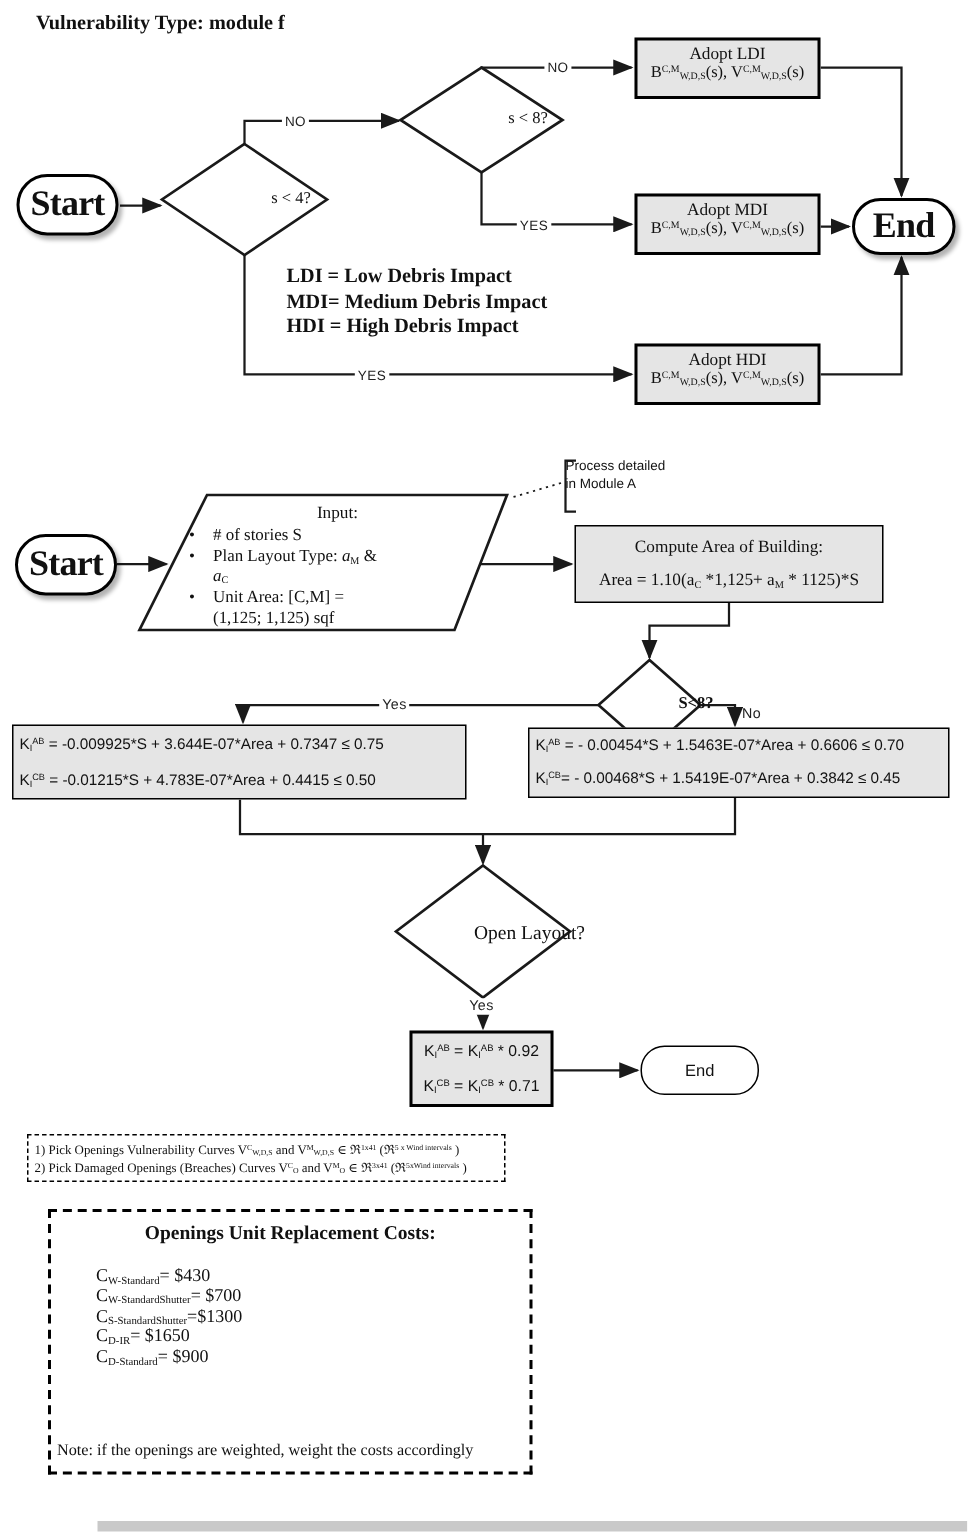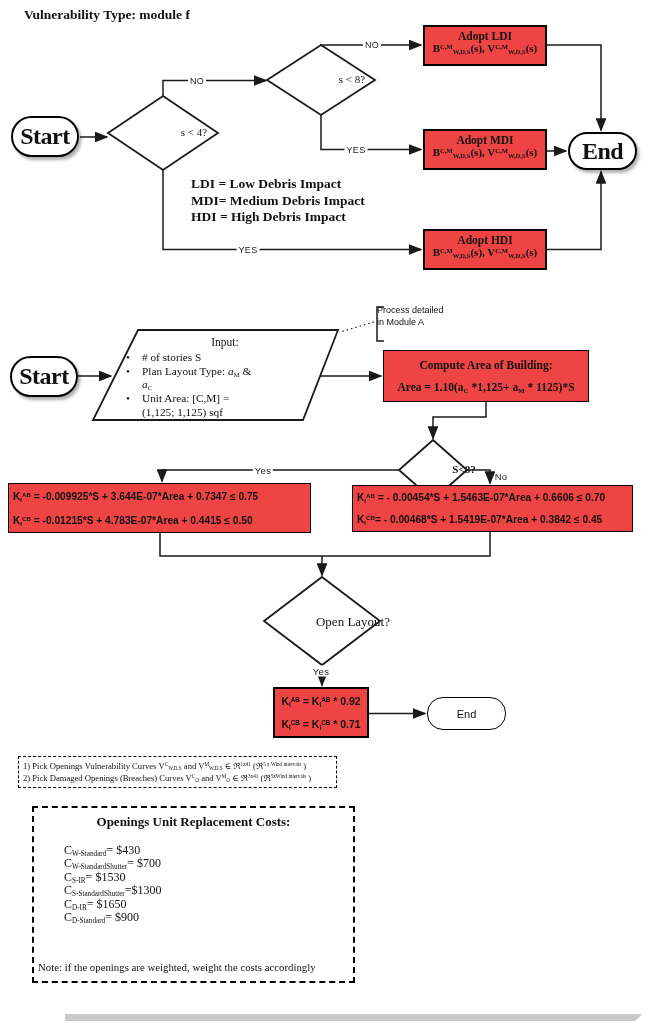--- a/index.html
+++ b/index.html
@@ -1,31 +1,31 @@
 <!DOCTYPE html>
 <html><head>
 <meta charset="utf-8">
 <style>
   html,body{margin:0;padding:0;background:#fff;}
   .page{position:relative;width:645px;height:1024px;background:#ffffff;overflow:hidden;
-        font-family:"Liberation Serif","DejaVu Serif",serif;color:#111;border-radius:21px;}
+        font-family:"Liberation Serif","DejaVu Serif",serif;color:#111;}
   .wires{position:absolute;left:0;top:0;}
   .wires path, .wires polygon{stroke:#1a1a1a;fill:none;}
   .wires .wire{stroke-width:1.5;}
   .wires .shape{fill:#ffffff;stroke-width:1.8;}
   .wires .thin{stroke-width:1.5;}
   .wires .dotted{stroke-width:1.2;stroke-dasharray:1.5,3;}
   .abs{position:absolute;}
   .mod-title{font-weight:bold;font-size:13.5px;white-space:nowrap;}
   .oval{position:absolute;display:flex;align-items:center;justify-content:center;background:#fff;
         border:2.5px solid #000;border-radius:21px;box-shadow:2.5px 3px 3px rgba(0,0,0,.30);box-sizing:border-box;}
   .oval-big{font-weight:bold;font-size:24px;letter-spacing:-.5px;}
   .oval-sm{border-width:1.6px;border-radius:16px;box-shadow:none;
            font-family:"Liberation Sans","DejaVu Sans",sans-serif;font-size:11px;}
-  .box{position:absolute;background:#ef4444;border:1.6px solid #000;box-sizing:border-box;font-weight:bold;}
+  .box{position:absolute;background:#e5e5e5;border:1.6px solid #000;box-sizing:border-box;}
   .dtext{position:absolute;text-align:center;font-size:11px;white-space:nowrap;margin-left:31px;}
   .lbl{position:absolute;transform:translate(-50%,-50%);background:#fff;padding:0 2px;
        font-family:"Liberation Sans","DejaVu Sans",sans-serif;font-size:9px;letter-spacing:.3px;white-space:nowrap;color:#222;}
   .adopt{width:124px;height:41px;border-width:2px;text-align:center;padding-top:3px;}
   .adopt-title{font-size:11.5px;}
   .adopt-formula{font-size:11px;white-space:nowrap;margin-top:0px;}
   .legend div{font-weight:bold;font-size:13.5px;line-height:16.5px;white-space:nowrap;}
   .ann{font-family:"Liberation Sans","DejaVu Sans",sans-serif;font-size:9px;line-height:11.5px;white-space:nowrap;}
   .ptitle{text-align:center;font-size:11.5px;}
   .prow{display:flex;font-size:11.3px;line-height:13.7px;white-space:nowrap;}
@@ -196,21 +196,20 @@
   <div class="dashedbox notesbox" style="left:18px;top:756px;width:319px;height:32px;">
     <div>1) Pick Openings Vulnerability Curves V<sup>C</sup><sub>W,D,S</sub> and V<sup>M</sup><sub>W,D,S</sub> ∈ ℜ<sup>1x41</sup> (ℜ<sup>5 x Wind intervals</sup> )</div>
     <div>2) Pick Damaged Openings (Breaches) Curves V<sup>C</sup><sub>O</sub> and V<sup>M</sup><sub>O</sub> ∈ ℜ<sup>3x41</sup> (ℜ<sup>5xWind intervals</sup> )</div>
   </div>
 
   <div class="dashedbox costsbox" style="left:32px;top:806px;width:323px;height:177px;">
     <div class="costs-title">Openings Unit Replacement Costs:</div>
     <div class="costs-items">
       <div>C<sub>W-Standard</sub>= $430</div>
       <div>C<sub>W-StandardShutter</sub>= $700</div>
-      <div>C<sub>S-IR</sub>= $1530</div>
       <div>C<sub>S-StandardShutter</sub>=$1300</div>
       <div>C<sub>D-IR</sub>= $1650</div>
       <div>C<sub>D-Standard</sub>= $900</div>
     </div>
     <div class="costs-note">Note: if the openings are weighted, weight the costs accordingly</div>
   </div>
 
   <div class="bottom-bar"></div>
 </div>
 

